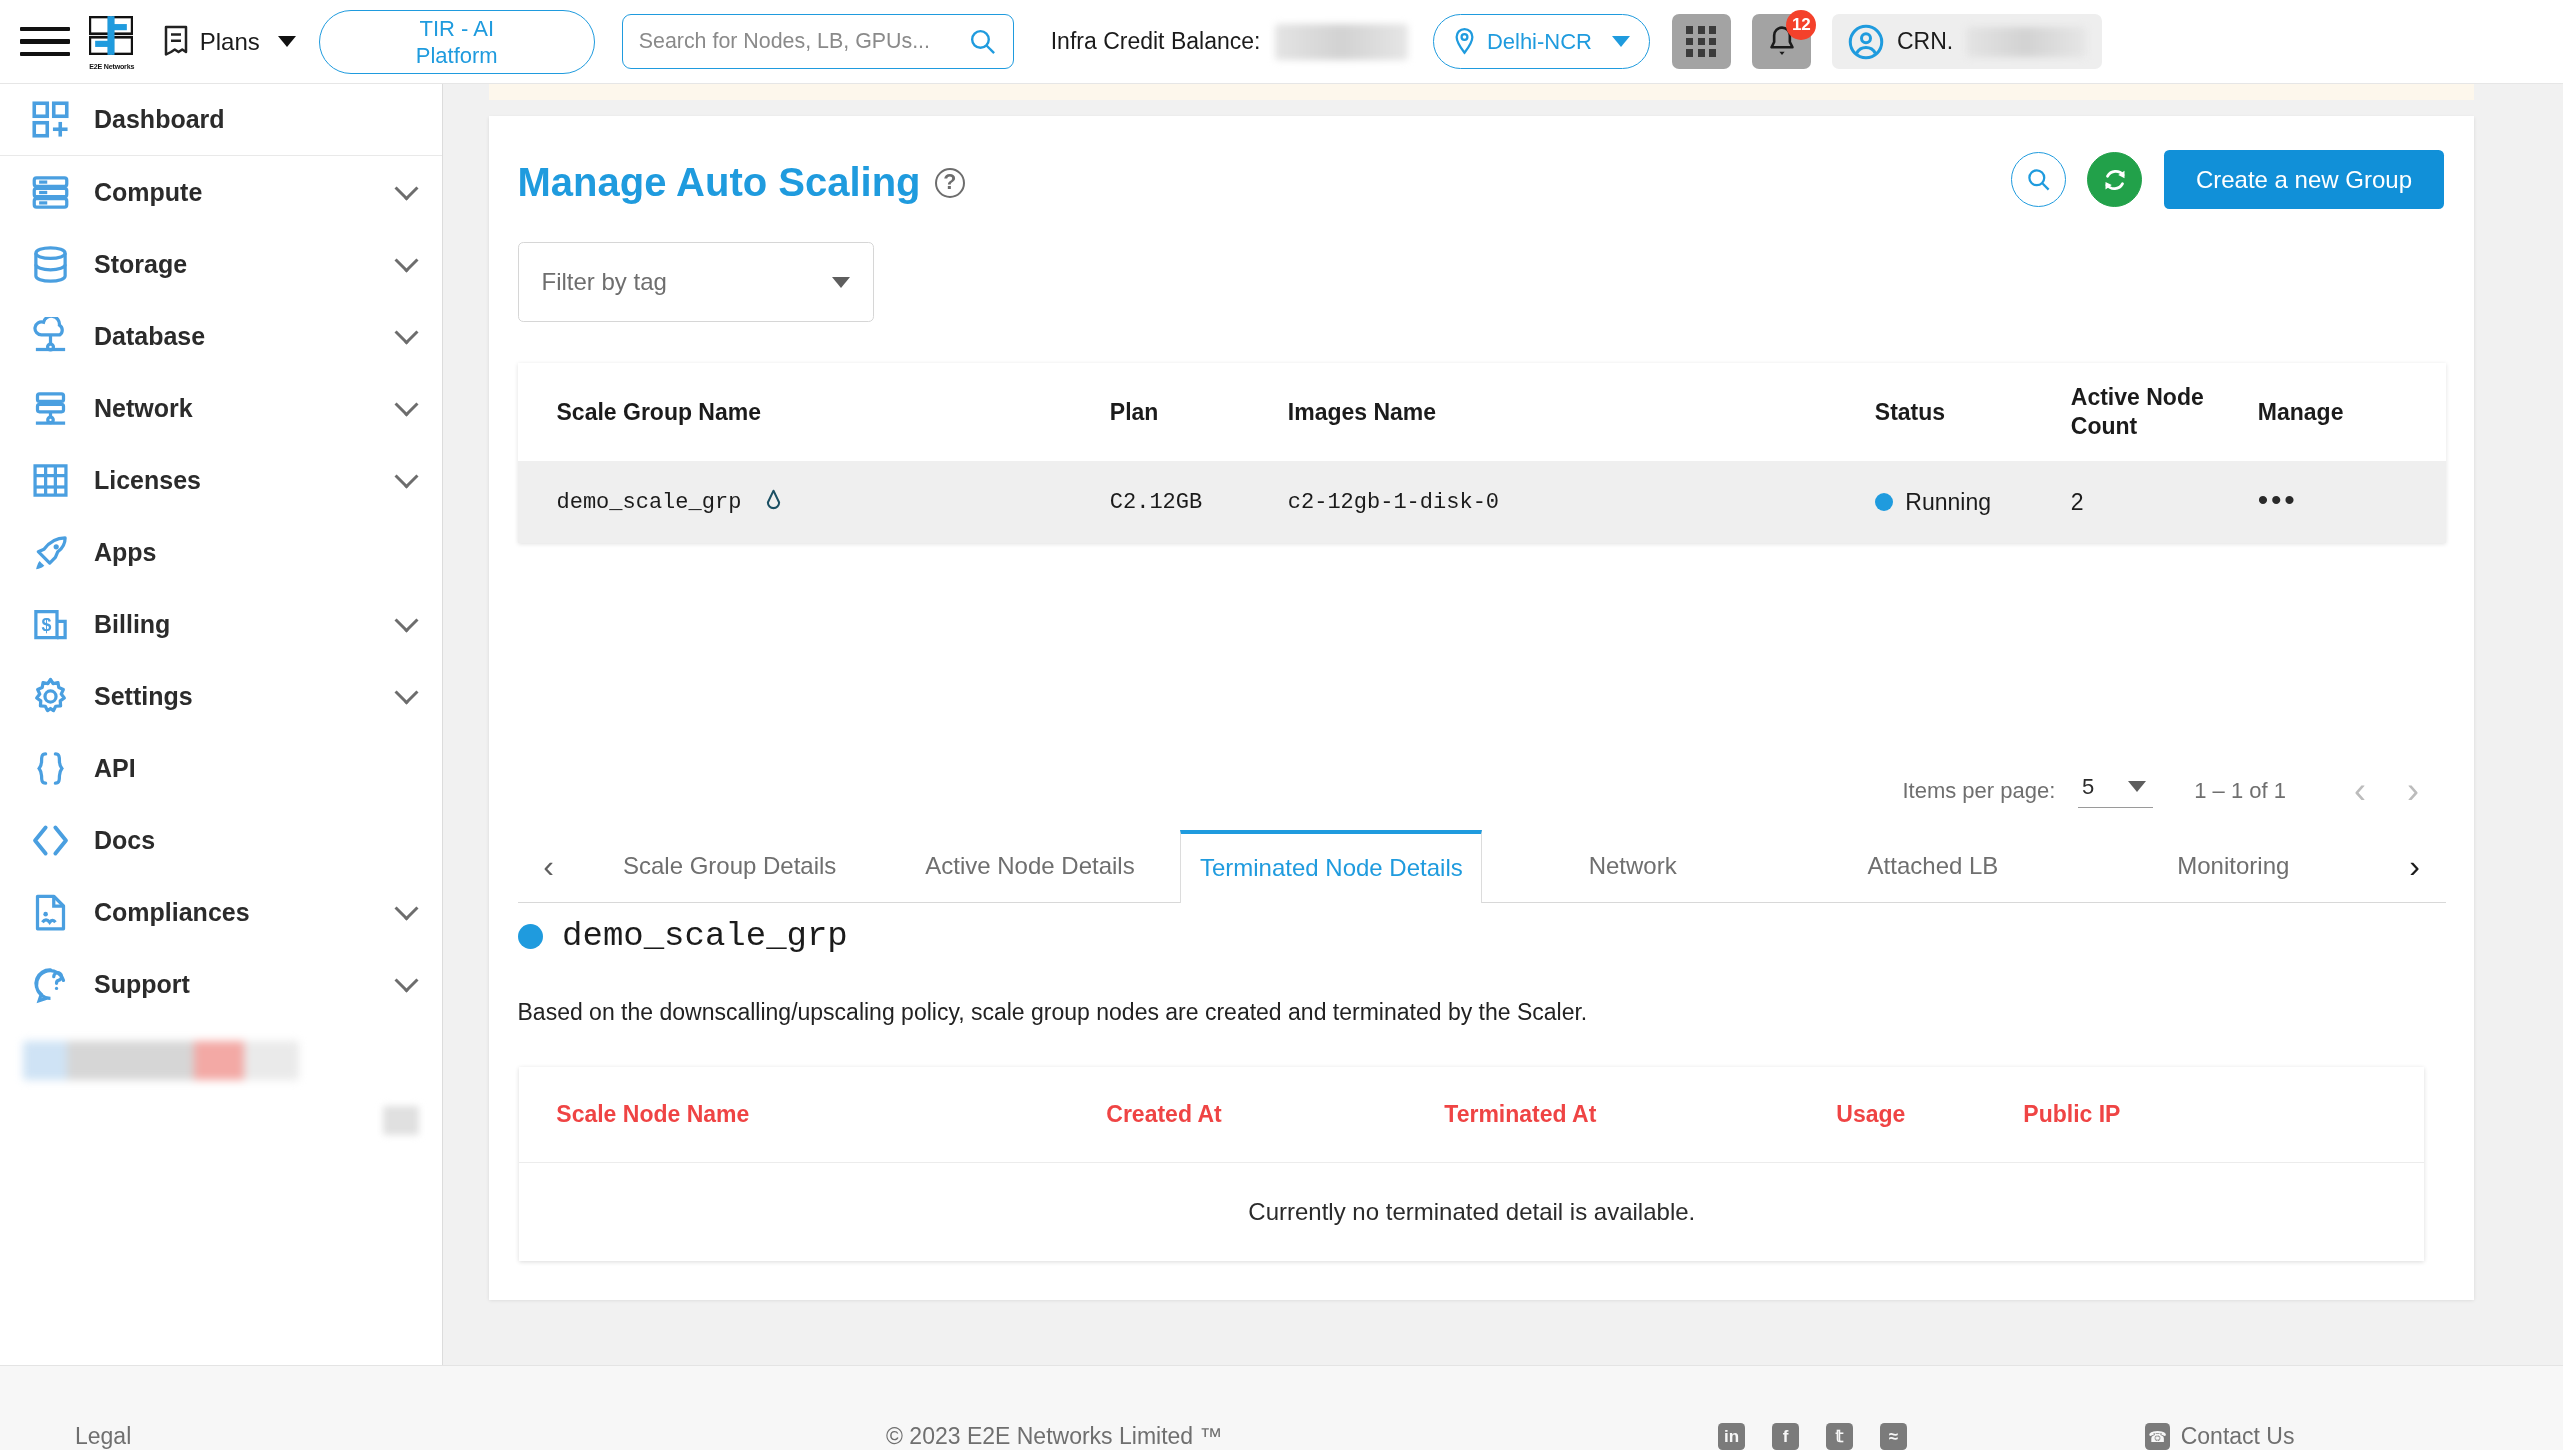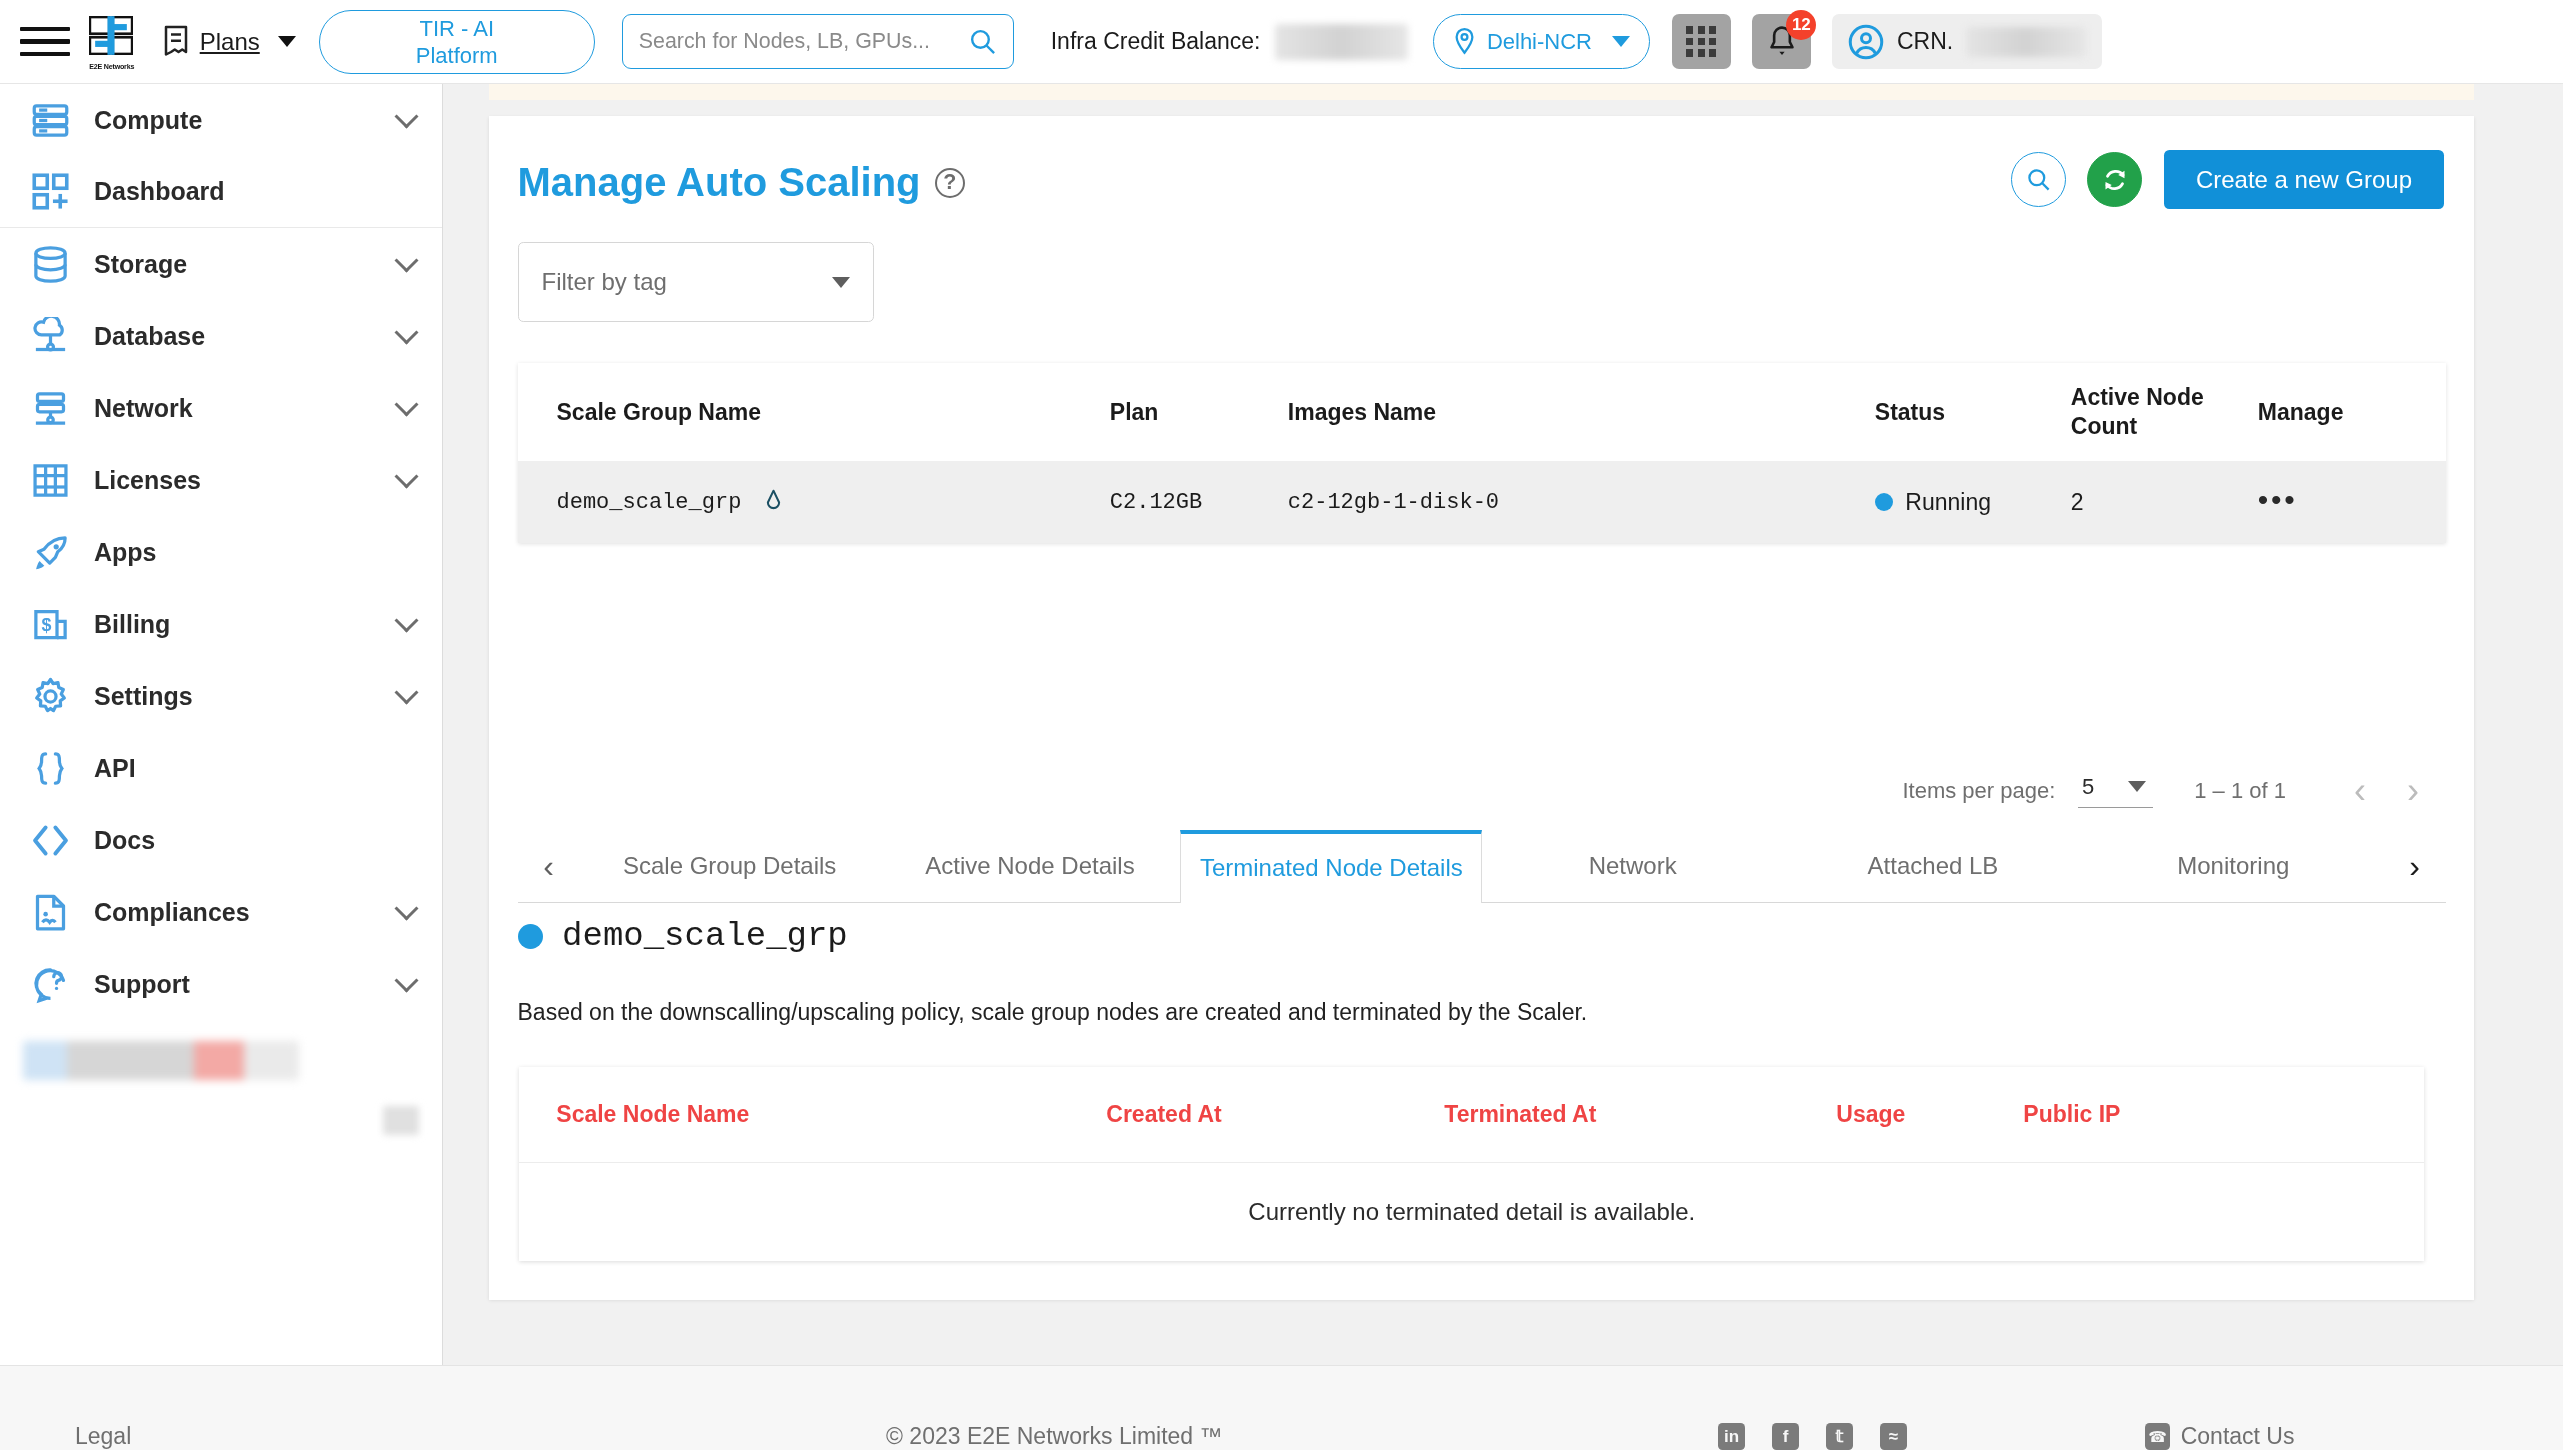--- a/index.html
+++ b/index.html
@@ -29,21 +29,21 @@
 
   .brand-logo { width: 52px; height: 55px; margin-left: 9px; position: relative; }
   .brand-logo .grid { position:absolute; top:1.8px; left:3.6px; width:44px; height:39px; }
   .logo-cap { position:absolute; bottom:-1.8px; left:0; width:52px; text-align:center;
               font-size:7.1px; font-weight:bold; color:#111; letter-spacing:-0.2px;}
 
   .plans-btn {
     display: flex; align-items: center; gap: 9px;
     margin-left: 23px; cursor: pointer;
   }
-  .plans-label { font-size: 24px; color: #1b1b1b; font-weight: 400; text-decoration: underline; }
+  .plans-label { font-size: 24px; color: #1b1b1b; font-weight: 400; }
   .caret-dn {
     width: 0; height: 0;
     border-left: 9.8px solid transparent; border-right: 9.8px solid transparent;
     border-top: 11.6px solid #111; margin-left: 9px;
   }
 
   .tir-btn {
     margin-left: 23px;
     width: 276px; height: 64px;
     border: 1.8px solid #1f9bde; border-radius: 36px;
@@ -354,46 +354,46 @@
       <circle cx="12" cy="9.5" r="3" fill="none" stroke="#1f9bde" stroke-width="2"></circle>
       <path d="M5.8 19.5a7 7 0 0 1 12.4 0" fill="none" stroke="#1f9bde" stroke-width="2"></path>
     </svg>
     <span class="uname">CRN.</span>
     <span class="blur-pill" style="width:120px;height:30px"></span>
   </div>
 </div>
 
 <div class="sidebar">
 
+  <div class="nav-item first">
+    <span class="nav-ico">
+      <svg width="39" height="39" viewBox="0 0 24 24">
+        <rect x="2" y="2" width="8" height="8" fill="none" stroke="#4a9fe0" stroke-width="2.2"></rect>
+        <rect x="14" y="2" width="8" height="8" fill="none" stroke="#4a9fe0" stroke-width="2.2"></rect>
+        <rect x="2" y="14" width="8" height="8" fill="none" stroke="#4a9fe0" stroke-width="2.2"></rect>
+        <line x1="18" y1="13.5" x2="18" y2="22.5" stroke="#4a9fe0" stroke-width="2.2"></line>
+        <line x1="13.5" y1="18" x2="22.5" y2="18" stroke="#4a9fe0" stroke-width="2.2"></line>
+      </svg>
+    </span>
+    <span class="nav-label">Dashboard</span>
+  </div>
+
   <div class="nav-item">
     <span class="nav-ico">
       <svg width="39" height="39" viewBox="0 0 24 24">
         <rect x="2" y="3" width="20" height="5.2" rx="1.4" fill="none" stroke="#4a9fe0" stroke-width="2"></rect>
         <rect x="2" y="9.4" width="20" height="5.2" rx="1.4" fill="none" stroke="#4a9fe0" stroke-width="2"></rect>
         <rect x="2" y="15.8" width="20" height="5.2" rx="1.4" fill="none" stroke="#4a9fe0" stroke-width="2"></rect>
         <line x1="5" y1="5.6" x2="10" y2="5.6" stroke="#4a9fe0" stroke-width="2"></line>
         <line x1="5" y1="12" x2="10" y2="12" stroke="#4a9fe0" stroke-width="2"></line>
         <line x1="5" y1="18.4" x2="10" y2="18.4" stroke="#4a9fe0" stroke-width="2"></line>
       </svg>
     </span>
     <span class="nav-label">Compute</span>
     <span class="chev"></span>
-  </div>
-
-  <div class="nav-item first">
-    <span class="nav-ico">
-      <svg width="39" height="39" viewBox="0 0 24 24">
-        <rect x="2" y="2" width="8" height="8" fill="none" stroke="#4a9fe0" stroke-width="2.2"></rect>
-        <rect x="14" y="2" width="8" height="8" fill="none" stroke="#4a9fe0" stroke-width="2.2"></rect>
-        <rect x="2" y="14" width="8" height="8" fill="none" stroke="#4a9fe0" stroke-width="2.2"></rect>
-        <line x1="18" y1="13.5" x2="18" y2="22.5" stroke="#4a9fe0" stroke-width="2.2"></line>
-        <line x1="13.5" y1="18" x2="22.5" y2="18" stroke="#4a9fe0" stroke-width="2.2"></line>
-      </svg>
-    </span>
-    <span class="nav-label">Dashboard</span>
   </div>
 
   <div class="nav-item">
     <span class="nav-ico">
       <svg width="39" height="39" viewBox="0 0 24 24">
         <ellipse cx="12" cy="5" rx="9" ry="3.3" fill="none" stroke="#4a9fe0" stroke-width="2"></ellipse>
         <path d="M3 5v14c0 1.8 4 3.3 9 3.3s9-1.5 9-3.3V5" fill="none" stroke="#4a9fe0" stroke-width="2"></path>
         <path d="M3 12c0 1.8 4 3.3 9 3.3s9-1.5 9-3.3" fill="none" stroke="#4a9fe0" stroke-width="2"></path>
       </svg>
     </span>

